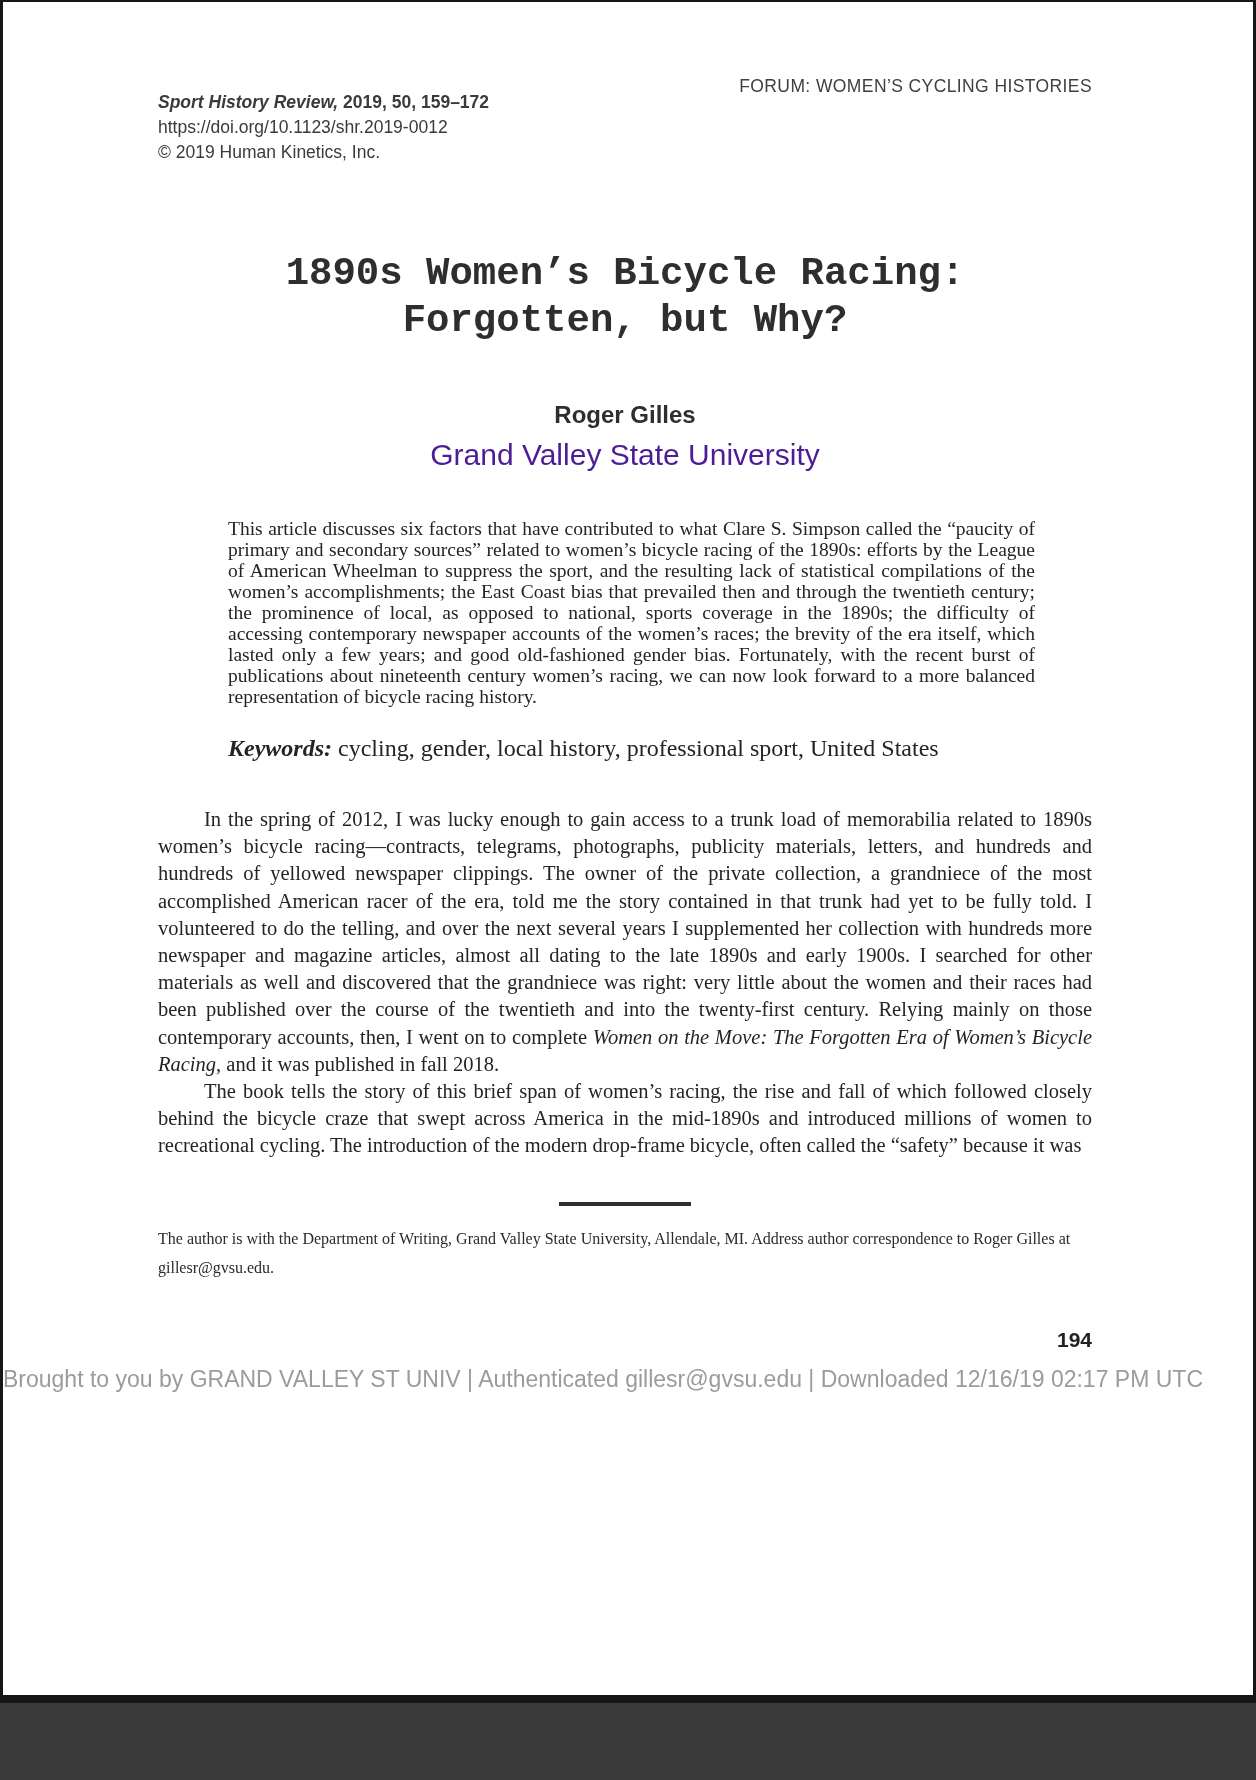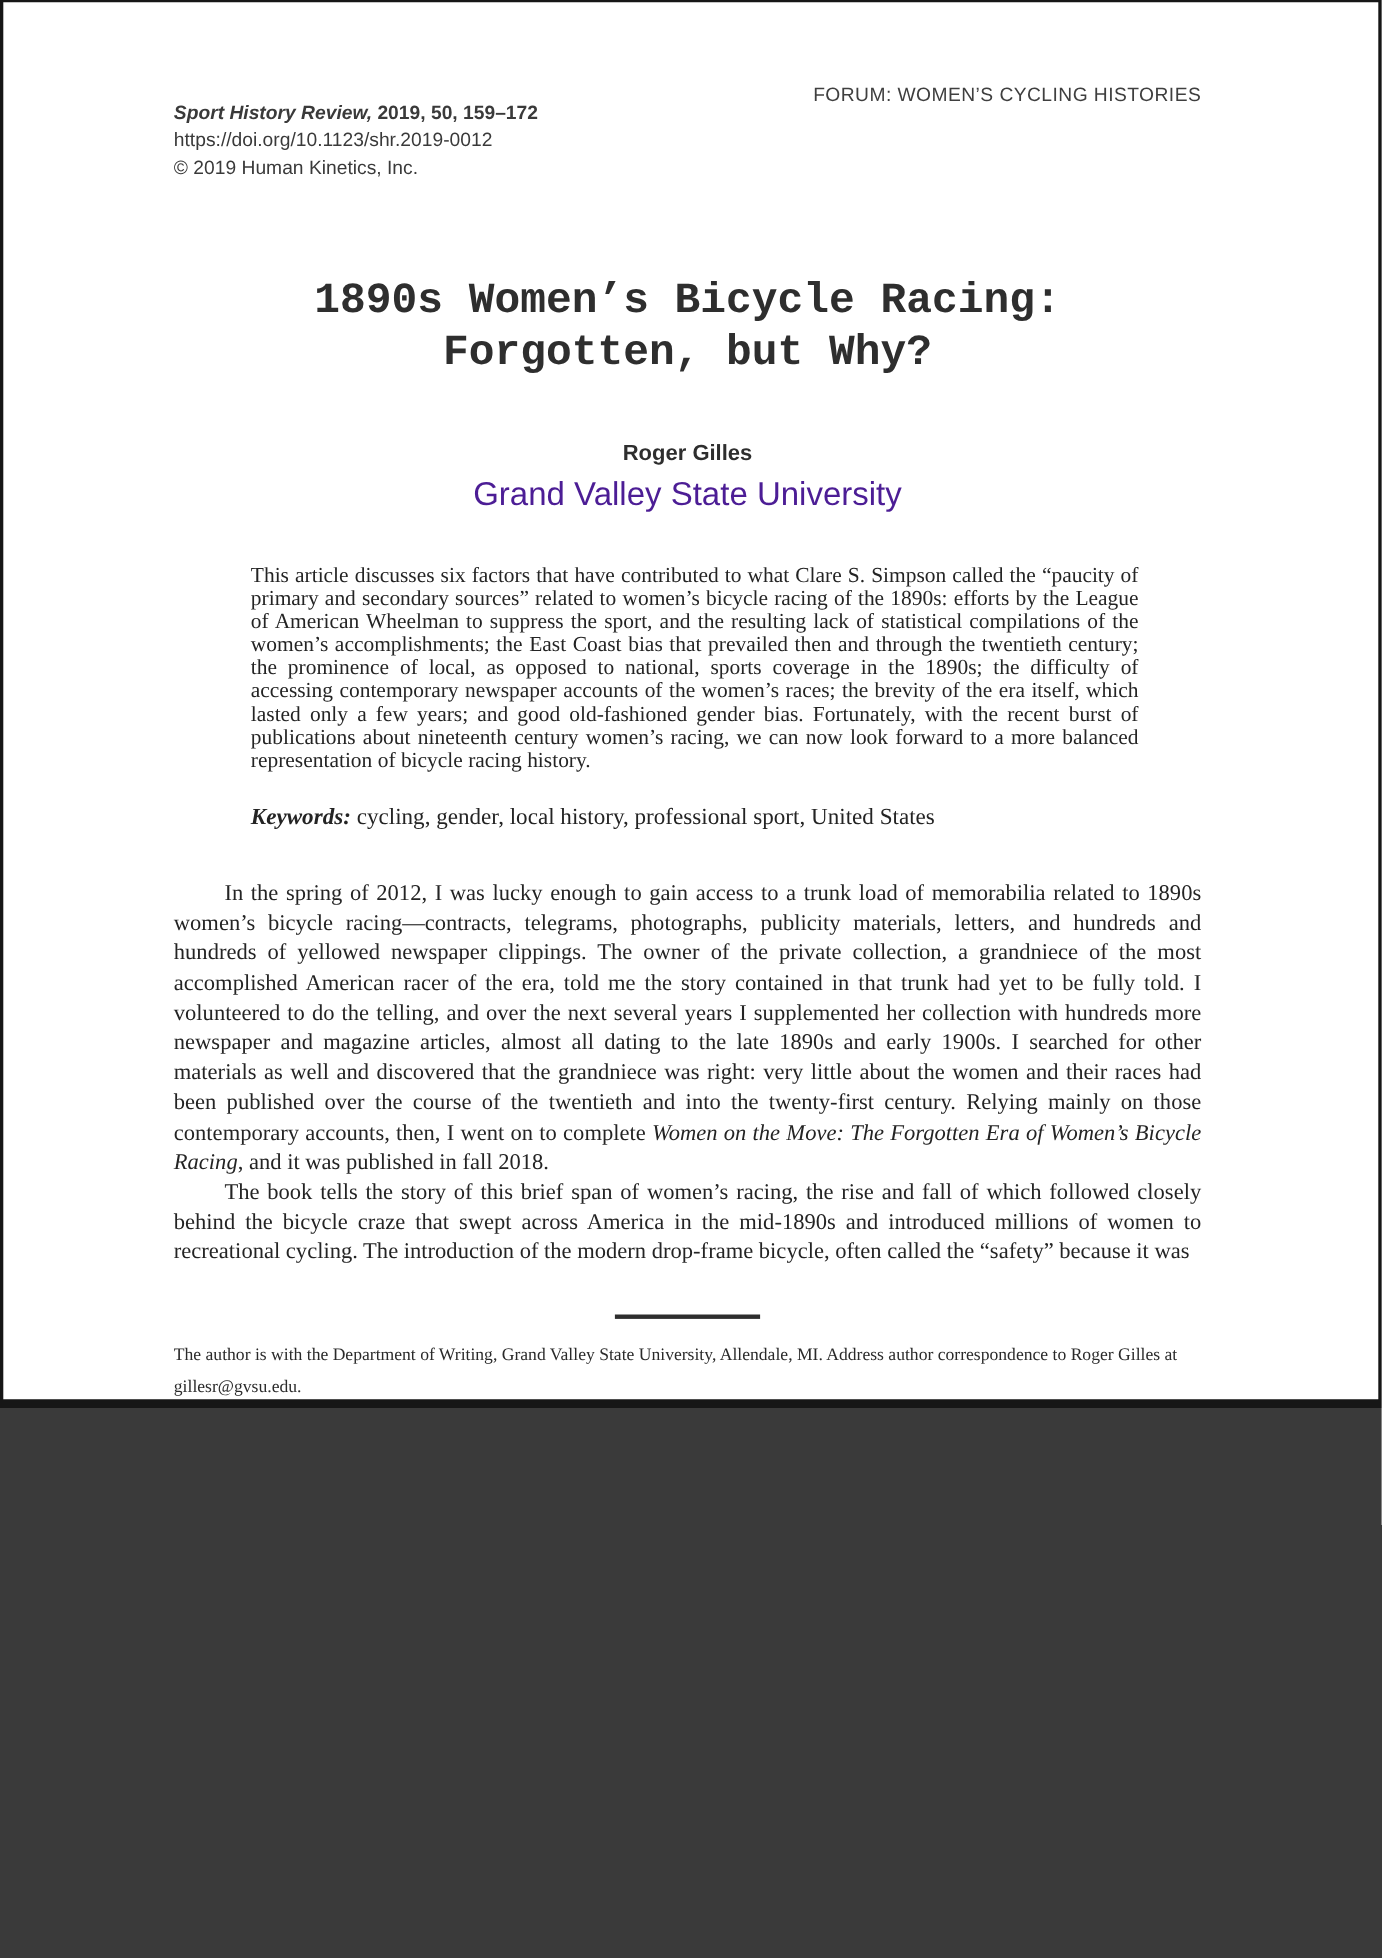--- a/index.html
+++ b/index.html
@@ -1,19 +1,19 @@
 <!DOCTYPE html>
 <html><head>
 <meta charset="utf-8">
 <style>
   html, body { margin: 0; padding: 0; background: #3a3a3a; }
   .page {
     position: relative;
     width: 1256px;
-    height: 1280px;
+    height: 1703px;
     background: #ffffff;
     box-sizing: border-box;
     border-left: 3px solid #161616;
     border-right: 3px solid #161616;
     border-top: 2px solid #161616;
     border-bottom: 8px solid #161616;
     overflow: hidden;
     color: #2b2b2b;
   }
   .content {
@@ -65,21 +65,21 @@
     font-weight: bold;
     font-size: 39px;
     line-height: 47px;
     color: #2e2e2e;
   }
   .author {
     margin-top: 56px;
     text-align: center;
     font-family: "Liberation Sans", sans-serif;
     font-weight: bold;
-    font-size: 20px;
+    font-size: 24px;
     color: #2e2e2e;
   }
   .affiliation {
     margin-top: 9px;
     text-align: center;
     font-family: "Liberation Sans", sans-serif;
     font-size: 30px;
     color: #4c1d95;
   }
 
@@ -88,21 +88,21 @@
     margin: 46px 57px 0 70px;
     font-family: "Liberation Serif", serif;
     font-size: 19.5px;
     line-height: 21px;
     text-align: justify;
     color: #242424;
   }
   .keywords {
     margin: 28px 57px 0 70px;
     font-family: "Liberation Serif", serif;
-    font-size: 21px;
+    font-size: 24px;
     color: #242424;
   }
   .keywords .kw-label { font-weight: bold; font-style: italic; }
 
   
   .body-text {
     margin-top: 44px;
     font-family: "Liberation Serif", serif;
     font-size: 20.5px;
     line-height: 27.2px;

